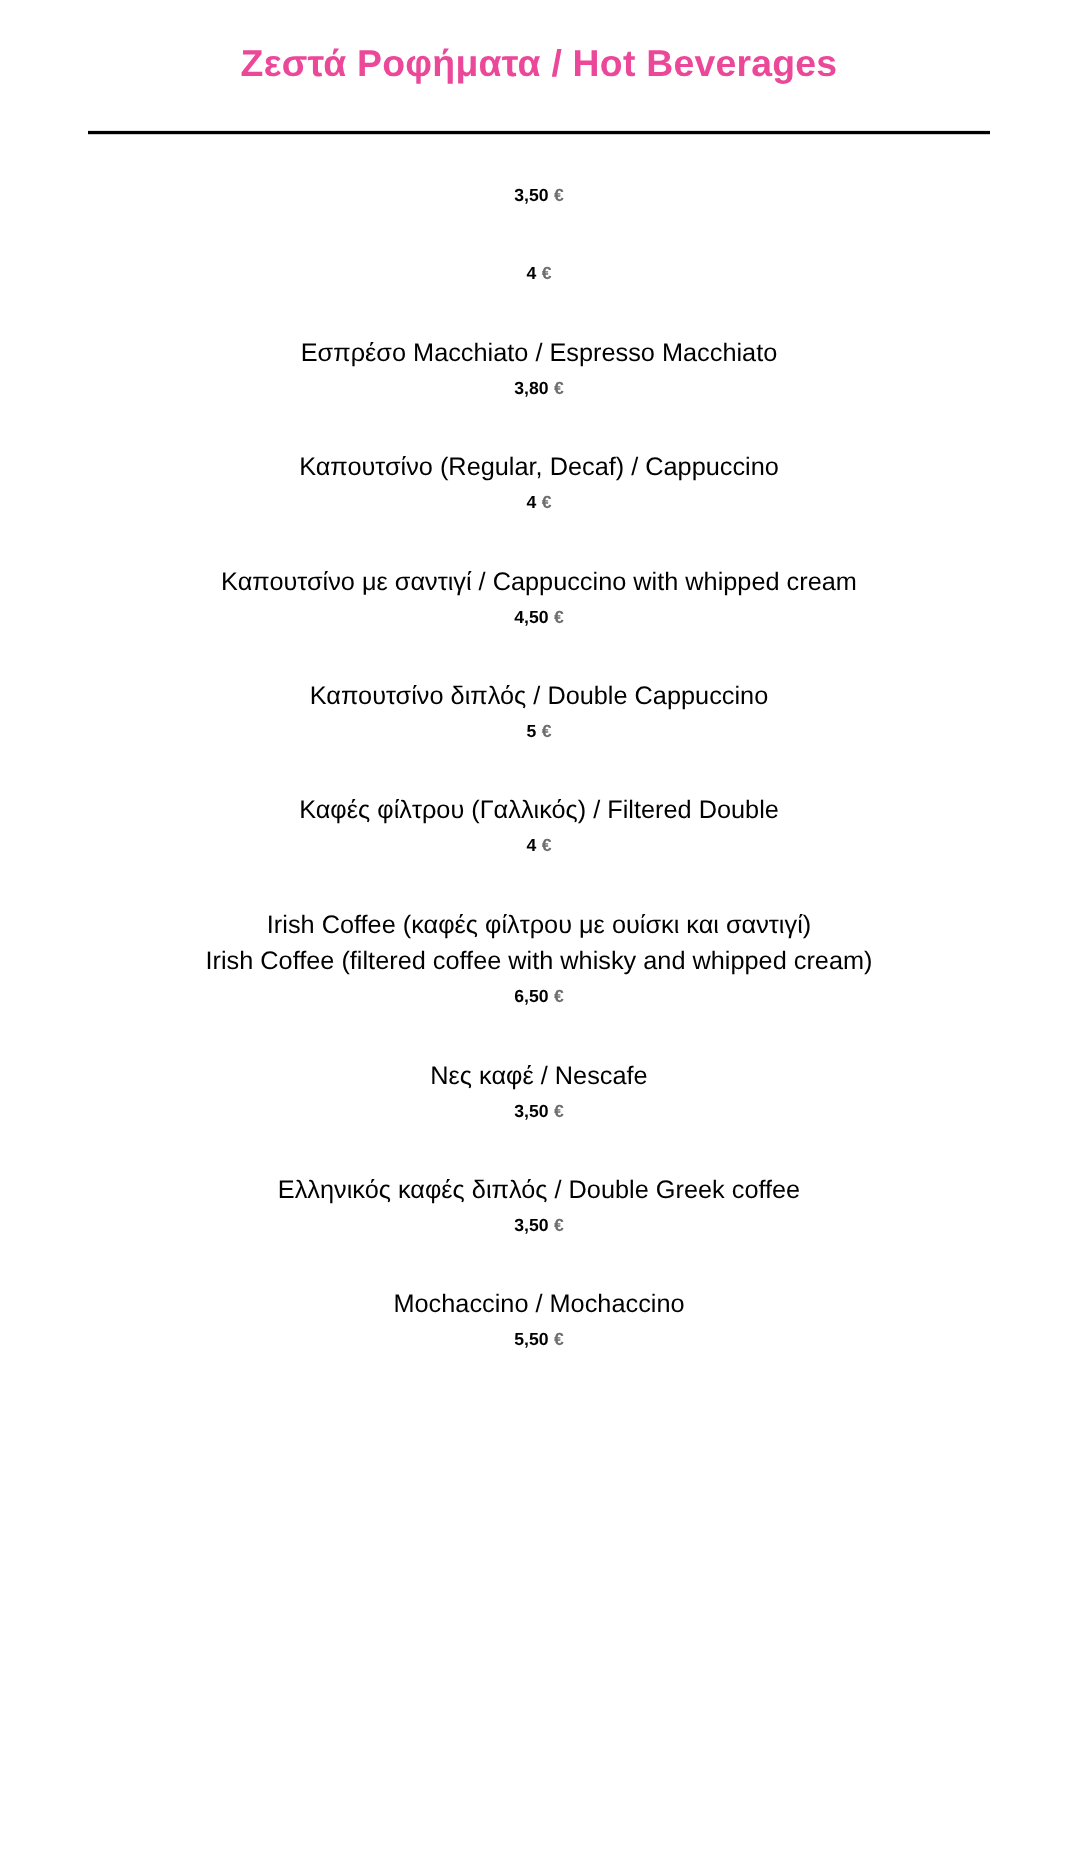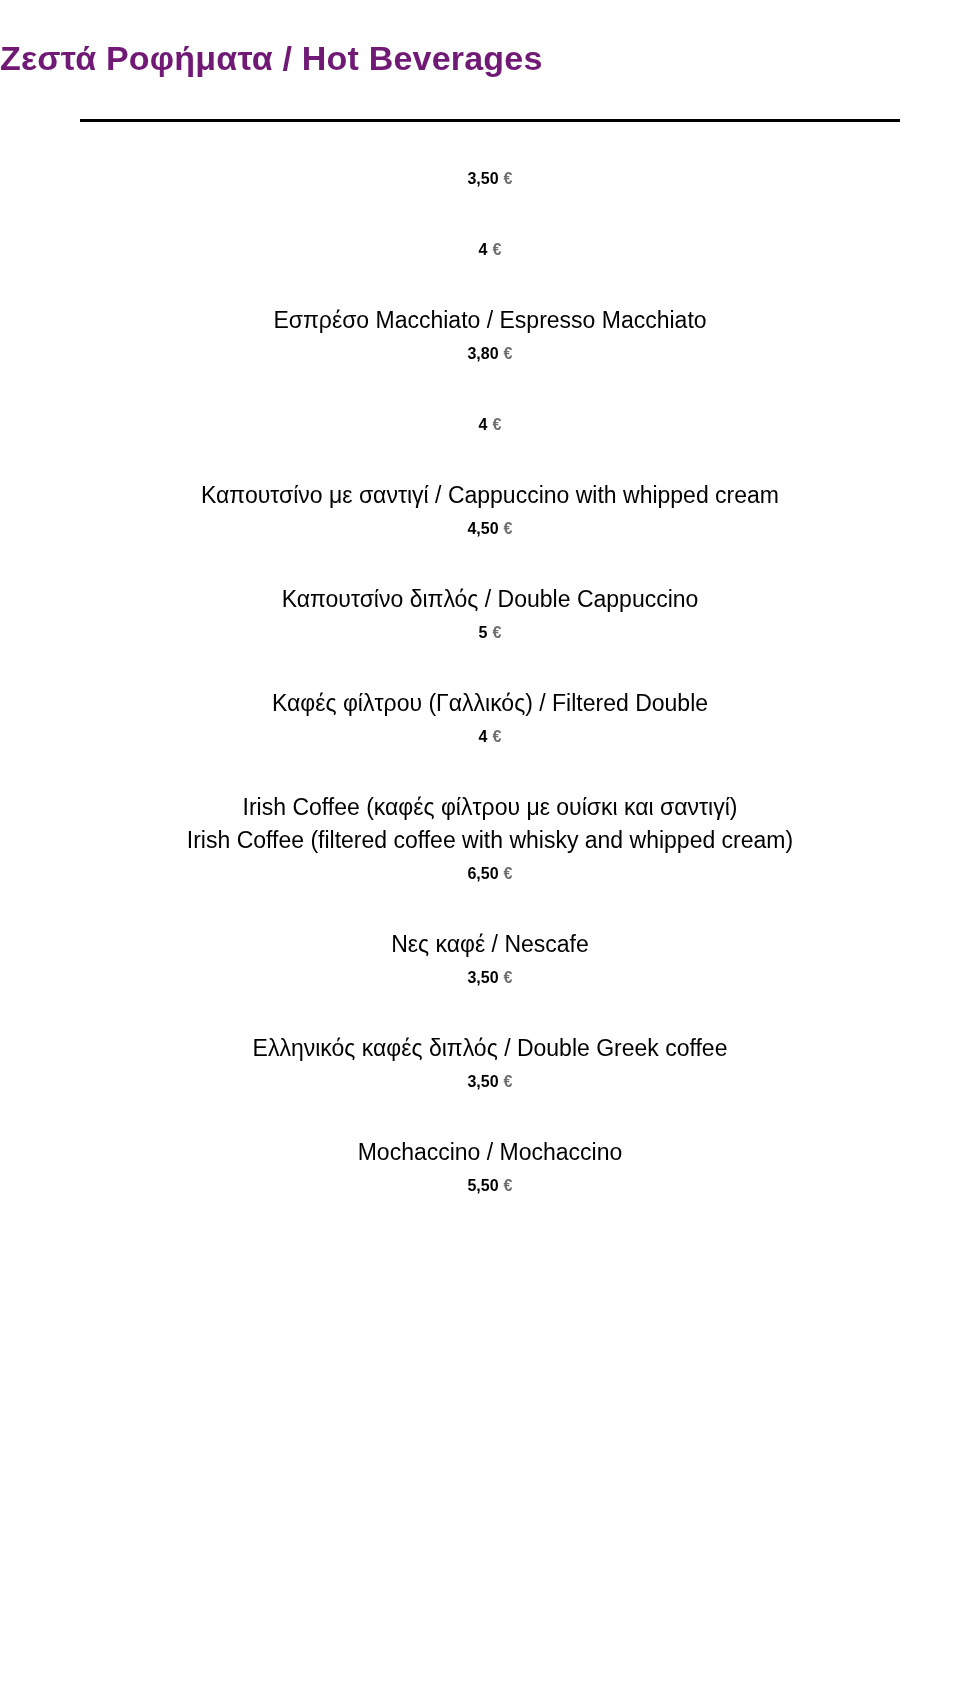--- a/index.html
+++ b/index.html
@@ -15,25 +15,25 @@
     font-family: "Liberation Sans", sans-serif;
     -webkit-font-smoothing: antialiased;
   }
   .page {
     width: 980px;
     height: 1700px;
     background: #ffffff;
   }
   .menu-header {
     padding-top: 12px;
-    text-align: left;
+    text-align: center;
     font-size: 34px;
     line-height: 46px;
     font-weight: 700;
-    color: #701a75;
+    color: #ec4899;
     letter-spacing: 0.2px;
   }
   .divider {
     width: 820px;
     margin: 38px auto 0 auto;
     border: none;
     border-top: 3px solid #000000;
     height: 0;
   }
   .items {
@@ -80,20 +80,21 @@
     <div class="item">
       <div class="item-price"><span>4</span><span class="price-euro">€</span></div>
     </div>
 
     <div class="item">
       <div class="item-name">Εσπρέσο Macchiato / Espresso Macchiato</div>
       <div class="item-price"><span>3,80</span><span class="price-euro">€</span></div>
     </div>
 
     <div class="item">
+      <div class="item-name">Καπουτσίνο (Regular, Decaf) / Cappuccino</div>
       <div class="item-price"><span>4</span><span class="price-euro">€</span></div>
     </div>
 
     <div class="item">
       <div class="item-name">Καπουτσίνο με σαντιγί  / Cappuccino with whipped cream</div>
       <div class="item-price"><span>4,50</span><span class="price-euro">€</span></div>
     </div>
 
     <div class="item">
       <div class="item-name">Καπουτσίνο διπλός / Double Cappuccino</div>

